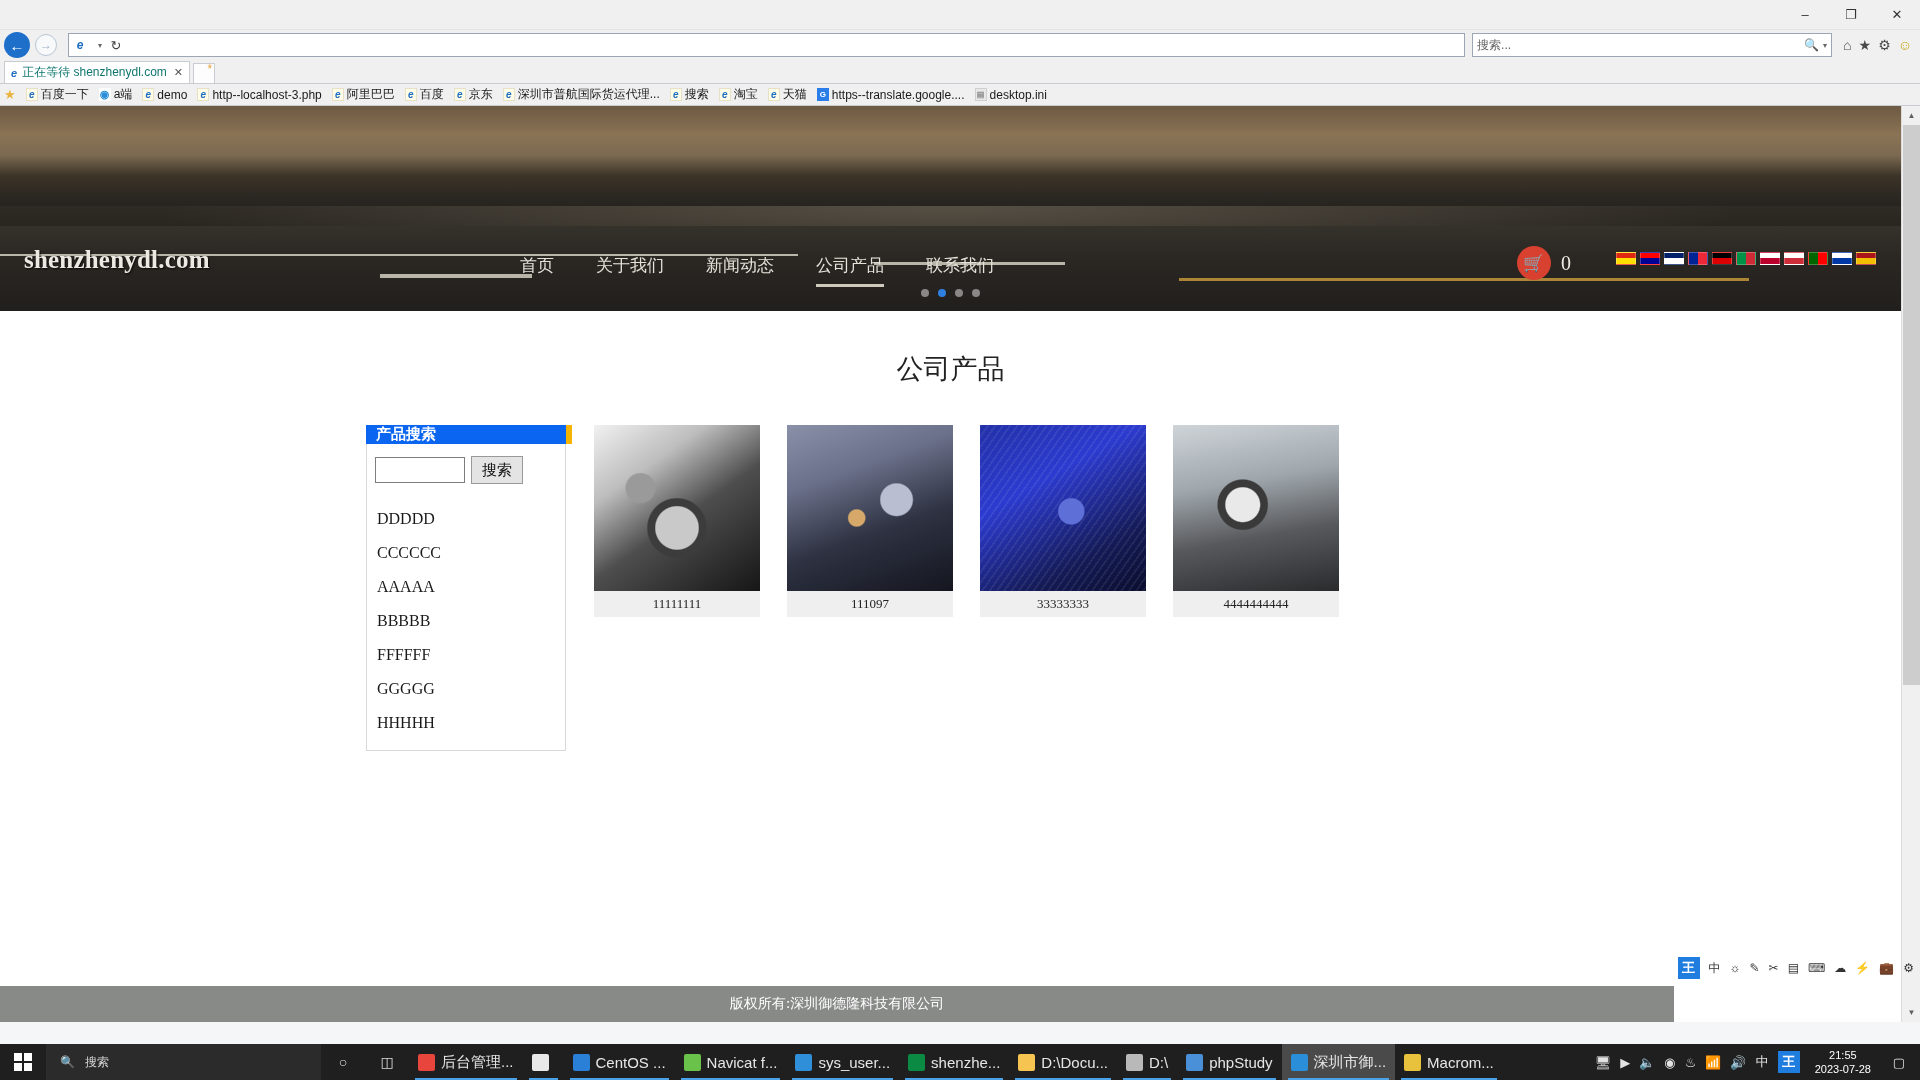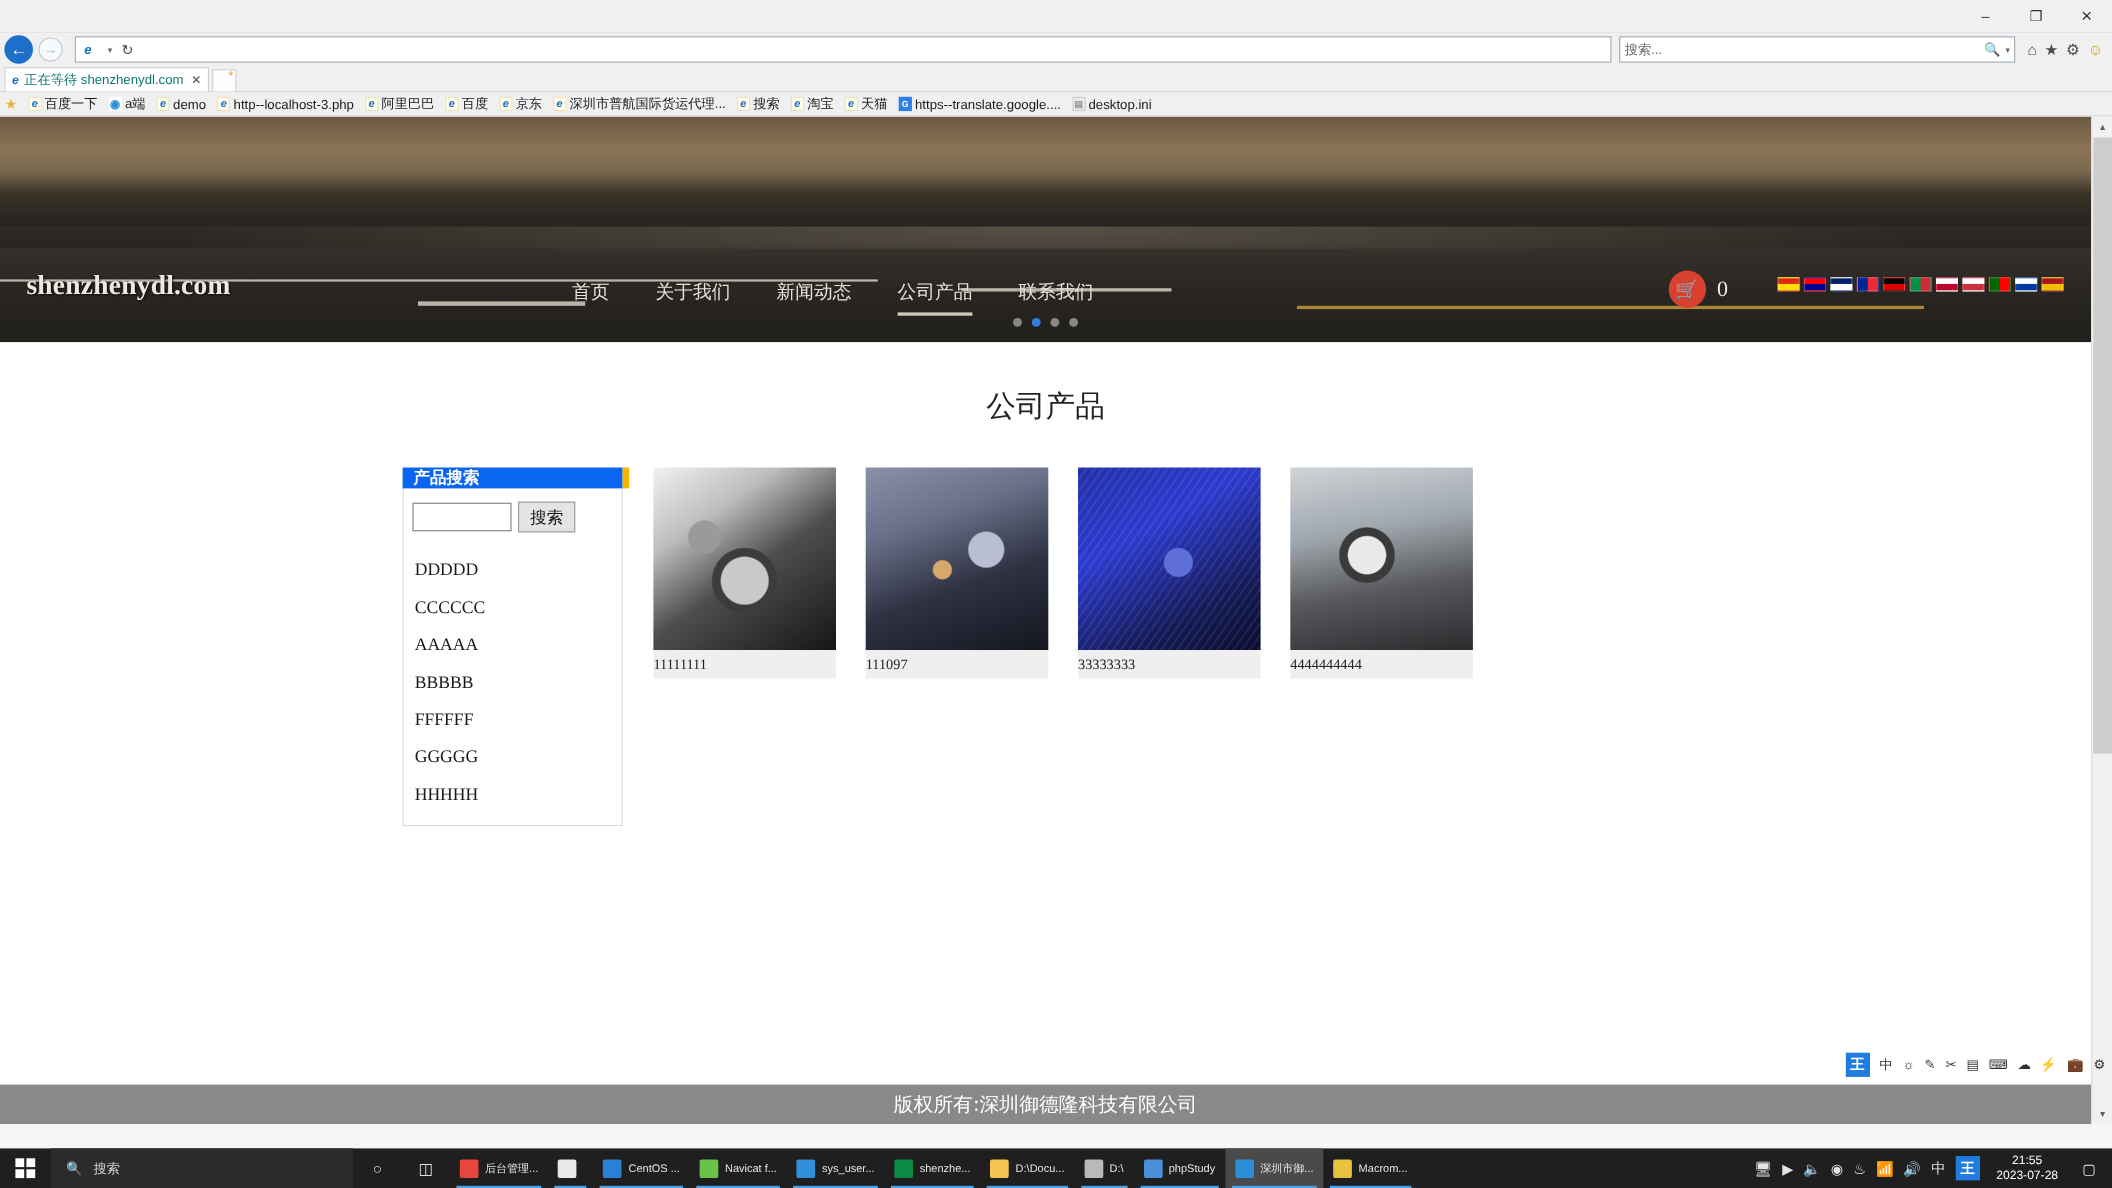--- a/index.html
+++ b/index.html
@@ -191,21 +191,21 @@
   .cat-item {
     font-family: "Liberation Serif", serif; font-size: 16px; color: #1a1a1a;
     padding: 8px 0 8px 10px;
   }
 
   .products { flex: 1; padding-left: 28px; }
   .prow { display: flex; gap: 27px; flex-wrap: wrap; }
   .pcard { width: 166px; }
   .pimg { width: 166px; height: 166px; background-size: cover; background-position: center; }
   .pcap {
-    background: #efefef; font-size: 13px; color: #222;
+    background: #efefef; text-align: center; font-size: 13px; color: #222;
     padding: 5px 0; font-family: "Liberation Serif", serif;
   }
 
   
   .art1 { background:
       radial-gradient(circle at 50% 62%, #c9c9c9 0 16%, rgba(0,0,0,0) 17%),
       radial-gradient(circle at 50% 62%, #3c3c3c 0 22%, rgba(0,0,0,0) 23%),
       radial-gradient(circle at 28% 38%, #9a9a9a 0 9%, rgba(0,0,0,0) 10%),
       linear-gradient(145deg,#f1f1f1 0%,#bdbdbd 28%,#4e4e4e 55%,#161616 100%); }
   .art2 { background:
@@ -220,23 +220,23 @@
       radial-gradient(circle at 42% 48%, #e9e9e9 0 13%, rgba(0,0,0,0) 14%),
       radial-gradient(circle at 42% 48%, #3a3a3a 0 19%, rgba(0,0,0,0) 20%),
       linear-gradient(170deg,#cfd4d8 0%,#9fa7ad 35%,#58595c 65%,#2a2b2d 100%); }
   .art5 { background:
       radial-gradient(circle at 52% 50%, #c9a9d6 0 9%, rgba(0,0,0,0) 10%),
       radial-gradient(circle at 40% 60%, #7e5a84 0 14%, rgba(0,0,0,0) 15%),
       linear-gradient(155deg,#6b5662 0%,#4a3a46 30%,#2b2026 68%,#160f14 100%); }
 
   
   .site-footer {
-    position: absolute; left: 0; bottom: 0; width: 1901px; height: 36px;
+    position: absolute; left: 0; bottom: 0; width: 1674px; height: 36px;
     background: #888a88; color: #fff; display: flex; align-items: center;
-    justify-content: center; font-size: 18px; font-family: "DejaVu Sans", sans-serif;
+    justify-content: center; font-size: 14px; font-family: "DejaVu Sans", sans-serif;
   }
 
   
   .vscroll {
     position: absolute; right: 0; top: 0; width: 19px; height: 916px;
     background: #f0f0f0; border-left: 1px solid #dcdcdc;
   }
   .vs-arrow { width: 19px; height: 19px; display: flex; align-items: center; justify-content: center; font-size: 8px; color: #606060; }
   .vs-thumb { position: absolute; top: 19px; left: 1px; width: 17px; height: 560px; background: #cdcdcd; }
 
@@ -263,21 +263,21 @@
   }
   .winlogo { display: grid; grid-template-columns: 8px 8px; grid-template-rows: 8px 8px; gap: 2px; }
   .winlogo i { background: #fff; display: block; }
   .tb-search {
     width: 275px; height: 36px; background: #2b2b2b; display: flex; align-items: center;
     gap: 10px; padding-left: 14px; color: #d6d6d6; font-size: 12px;
   }
   .tb-icon-btn { width: 44px; height: 36px; display: flex; align-items: center; justify-content: center; color: #ddd; font-size: 14px; }
   .tb-task {
     height: 36px; display: flex; align-items: center; gap: 6px; padding: 0 9px;
-    color: #e6e6e6; font-size: 10px; white-space: nowrap; position: relative;
+    color: #e6e6e6; font-size: 15px; white-space: nowrap; position: relative;
     max-width: 130px;
   }
   .tb-task.active { background: #4a4a4a; }
   .tb-task::after {
     content: ""; position: absolute; left: 6px; right: 6px; bottom: 0; height: 2px;
     background: #4aa3e8;
   }
   .tbi { width: 17px; height: 17px; flex: 0 0 auto; border-radius: 2px; }
   .tray { margin-left: auto; display: flex; align-items: center; gap: 9px; padding-right: 8px; color: #e3e3e3; font-size: 13px; }
   .tray-clock { text-align: center; font-size: 11px; line-height: 14px; color: #fff; padding: 0 6px; }

